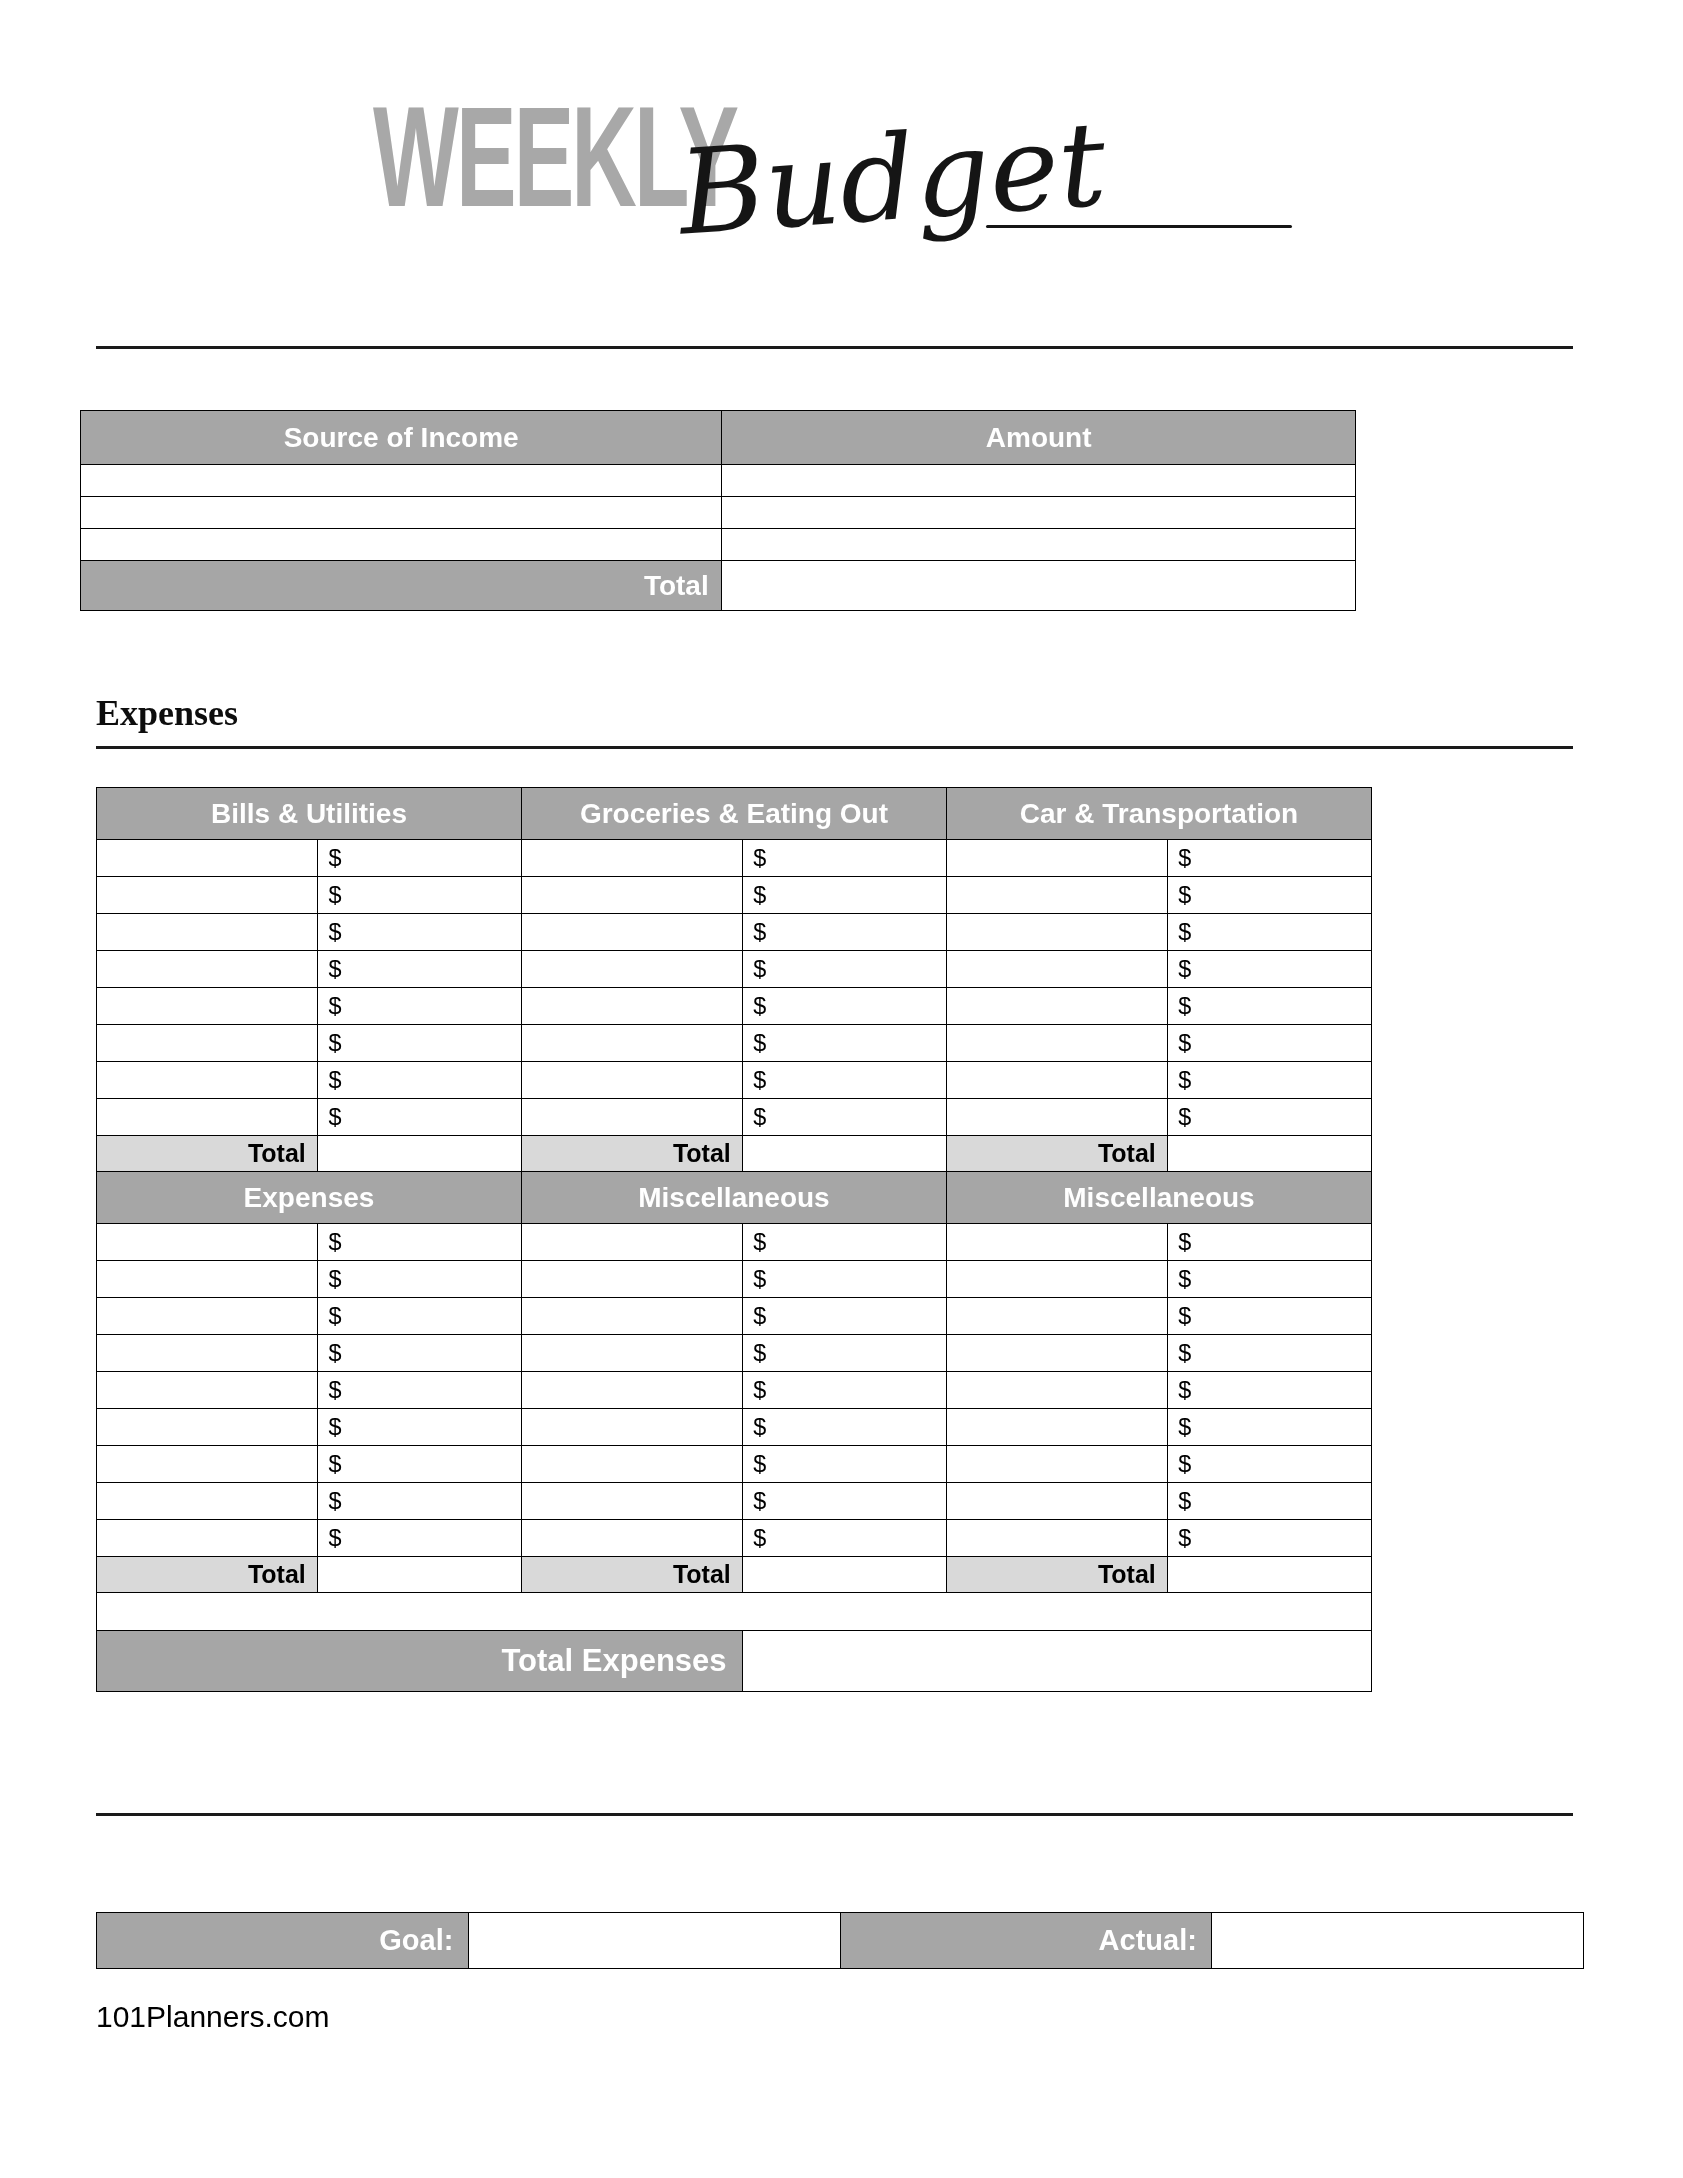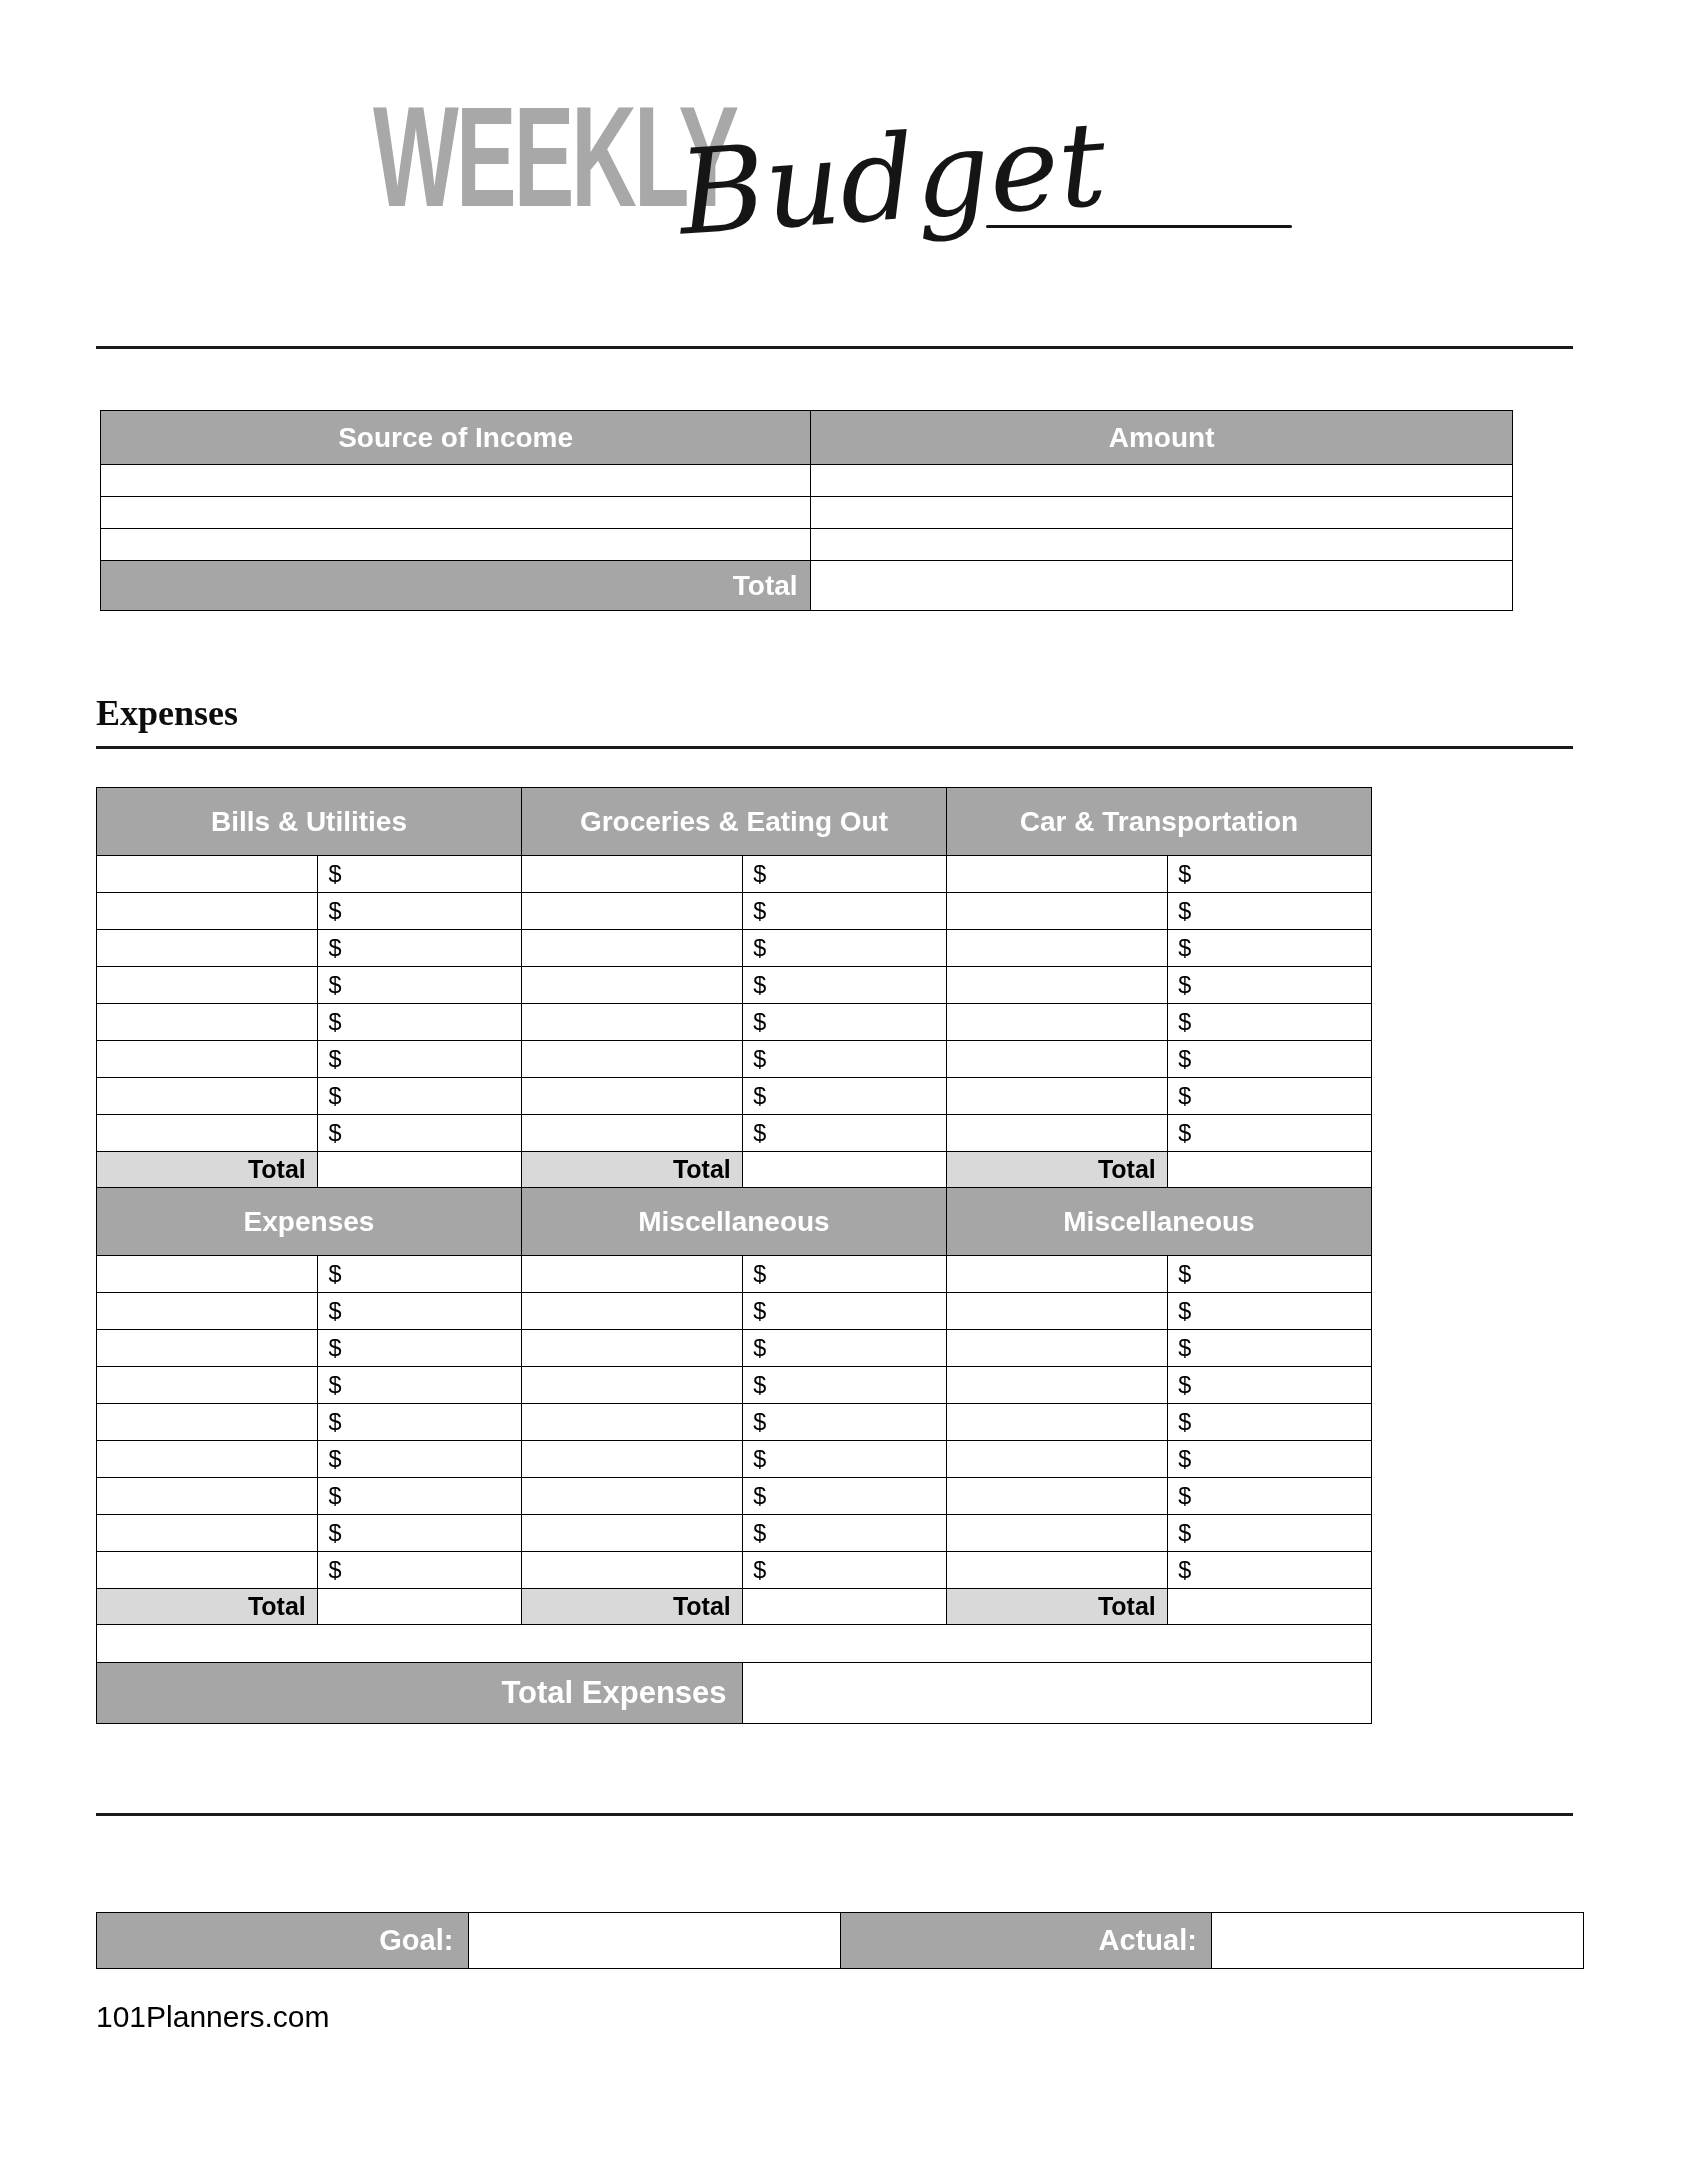--- a/index.html
+++ b/index.html
@@ -49,31 +49,31 @@
   
   table { border-collapse: collapse; table-layout: fixed; position: absolute; background: #fff; }
   td, th { border: 1.8px solid #000; padding: 0; vertical-align: middle; }
 
   .hdr {
     background: var(--header-gray, #a6a6a6);
     color: #fff; font-weight: bold; font-size: 28px; text-align: center;
     font-family: "Liberation Sans", sans-serif;
   }
 
-  .income-table { top: 410px; left: 100px; width: 1413px; }
+  .income-table { top: 410px; left: 80px; width: 1276px; }
   .income-table col.ci-source { width: 50.3%; }
   .income-table tr.header-row th { height: 54px; }
   .income-table tbody.fill td { height: 32px; }
   .income-table tr.income-total-row td { height: 50px; }
   .total-label-dark { text-align: right; padding-right: 12.6px; }
 
   .expenses-table { top: 787px; left: 96px; width: 1276px; }
   .expenses-table col.cdesc { width: 17.3%; }
   .expenses-table col.camt  { width: 16.033%; }
-  .expenses-table tr.group-hdr th { height: 68px; }
+  .expenses-table tr.group-hdr th { height: 52px; }
   .expenses-table tbody.fill td { height: 37px; }
   .expenses-table tr.total-row td { height: 36px; }
   .expenses-table tr.spacer-row td { height: 38px; }
   .expenses-table tr.total-exp-row td { height: 61px; }
 
   .total-label-light {
     background: var(--total-gray, #d9d9d9);
     color: #000; font-weight: bold; font-size: 25px;
     text-align: right; padding-right: 10.8px;
   }

